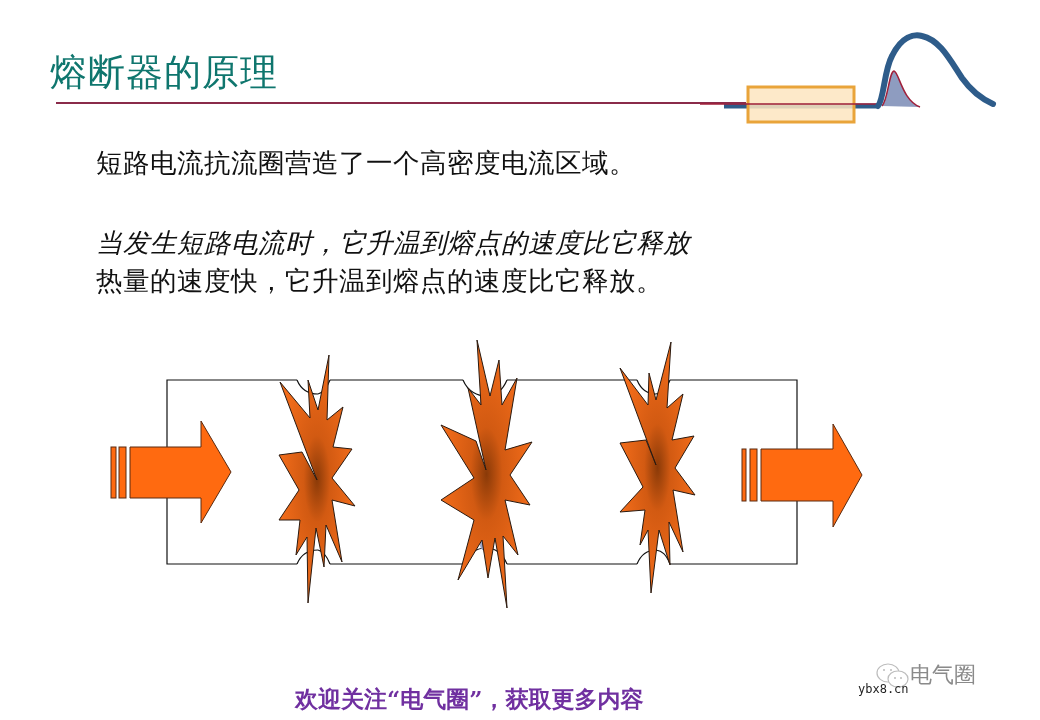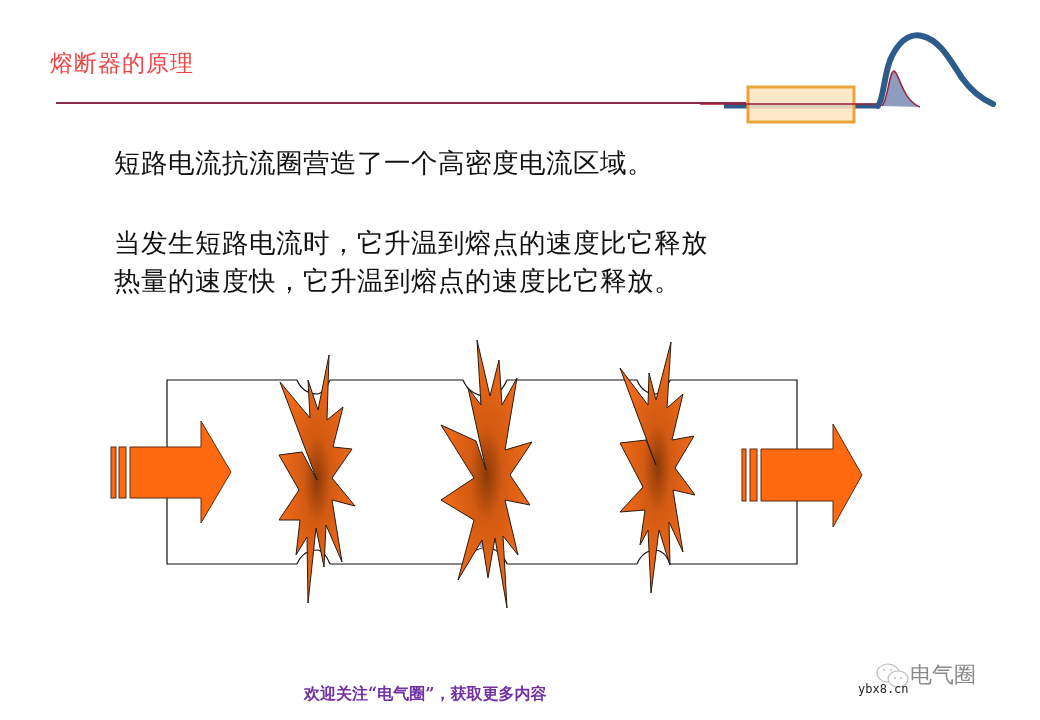--- a/index.html
+++ b/index.html
@@ -1,29 +1,29 @@
 <!DOCTYPE html>
 <html><head>
 <meta charset="utf-8">
 <style>
   html, body { margin: 0; padding: 0; background: #ffffff; }
   body { width: 1040px; height: 720px; position: relative; overflow: hidden;
          font-family: "DejaVu Serif", "Liberation Serif", serif; }
-  .slide-title { position: absolute; left: 50px; top: 48px; font-size: 23px;
-                 color: #ef4444; letter-spacing: 1px; white-space: nowrap; }
+  .slide-title { position: absolute; left: 50px; top: 48px; font-size: 37px;
+                 color: #0f766e; letter-spacing: 1px; white-space: nowrap; }
   .title-rule { position: absolute; left: 56px; top: 102px; width: 690px; height: 2px;
                 background: #8a2b4a; }
   .fuse-graphic { position: absolute; left: 0; top: 0; }
-  .body-text { position: absolute; left: 114px; font-size: 26.5px; color: #111;
+  .body-text { position: absolute; left: 96px; font-size: 26.5px; color: #111;
                white-space: nowrap; letter-spacing: 0.5px; }
   #line1 { top: 145px; }
-  #line2 { top: 225px; }
+  #line2 { top: 225px; font-style: italic; }
   #line3 { top: 263px; }
   .diagram { position: absolute; left: 0; top: 0; }
-  .footer-text { position: absolute; left: 304px; top: 684px; font-size: 16px; font-weight: bold;
+  .footer-text { position: absolute; left: 295px; top: 684px; font-size: 23px; font-weight: bold;
                  color: #7030a0; white-space: nowrap; }
   .watermark { position: absolute; left: 858px; top: 660px; width: 150px; height: 40px; }
   .wm-name { position: absolute; left: 52px; top: 0px; font-size: 22px; color: #8a8a8a;
              font-family: "DejaVu Sans", sans-serif; white-space: nowrap; }
   .wm-url { position: absolute; left: 0px; top: 22px; font-size: 12px; color: #222;
             font-family: "DejaVu Sans Mono", monospace; white-space: nowrap; }
   .wm-icon { position: absolute; left: 18px; top: 2px; }
 </style>
 </head>
 <body>

